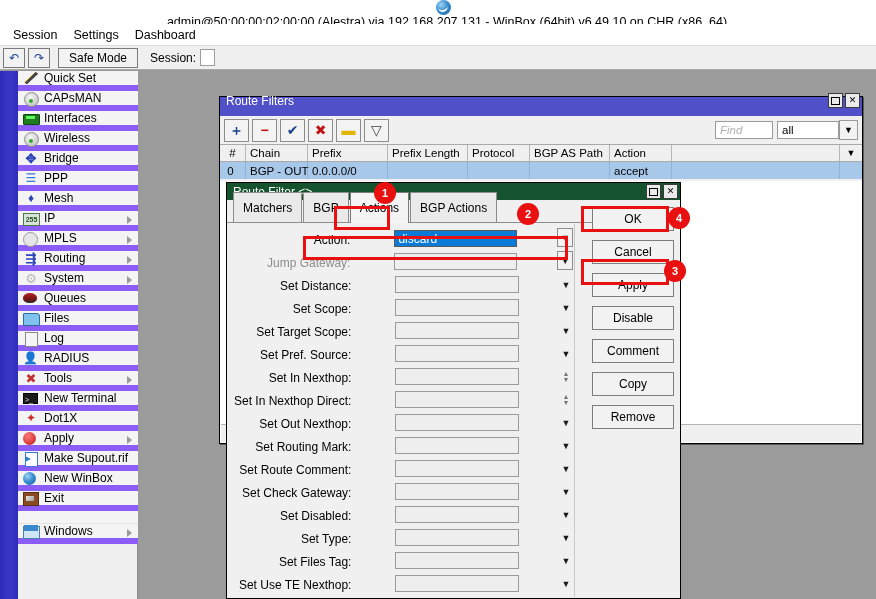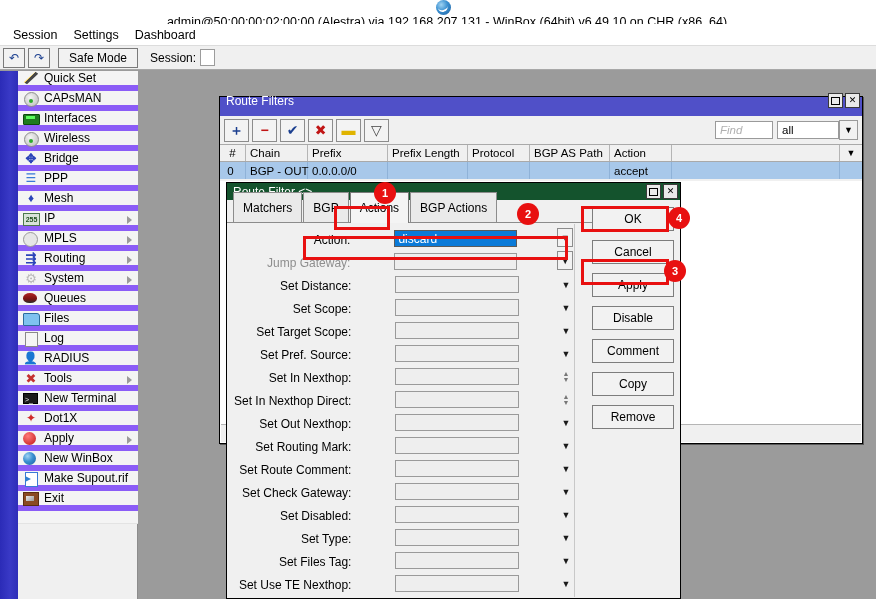--- a/index.html
+++ b/index.html
@@ -354,41 +354,48 @@
       <div class="sitem">
         <div class="sicon">
             <div class="ic-dude"></div>
           </div>
         <div class="slabel">Apply</div>
         <div class="sarrow"></div>
       </div>
 
       <div class="sitem">
         <div class="sicon">
+            <div class="ic-supout"></div>
+          </div>
+        <div class="slabel">Make Supout.rif</div>
+      </div>
+
+      <div class="sitem">
+        <div class="sicon">
             <div class="ic-winbox"></div>
           </div>
         <div class="slabel">New WinBox</div>
       </div>
 
       <div class="sitem">
         <div class="sicon">
-            <div class="ic-supout"></div>
-          </div>
-        <div class="slabel">Make Supout.rif</div>
-      </div>
-
-      <div class="sitem">
-        <div class="sicon">
             <div class="ic-exit"></div>
           </div>
         <div class="slabel">Exit</div>
       </div>
 
       <div class="sgap"></div>
 
+      <div class="sitem">
+        <div class="sicon">
+            <div class="ic-windows"></div>
+          </div>
+        <div class="slabel">Windows</div>
+        <div class="sarrow"></div>
+      </div>
 
     </div>
   </div>
 
   <div class="rfwin">
     <div class="rf-title">
       <div class="rf-title-txt">Route Filters</div>
       <div class="wbtn">
           <span class="sq"></span>
         </div>

